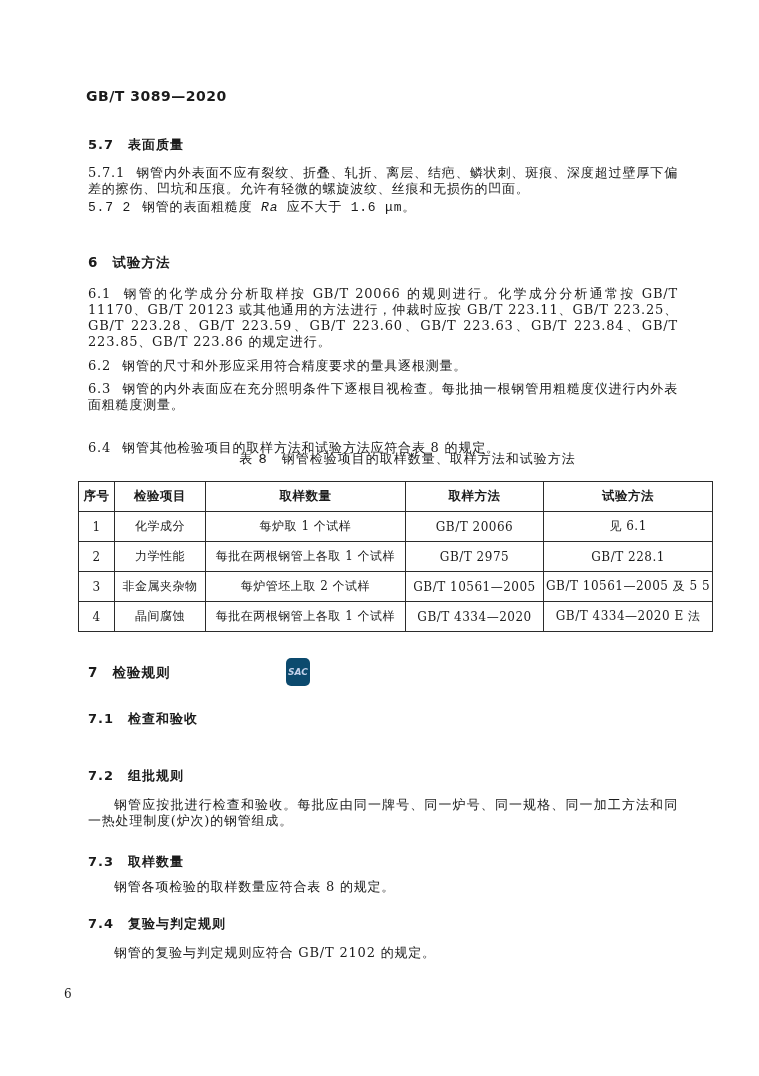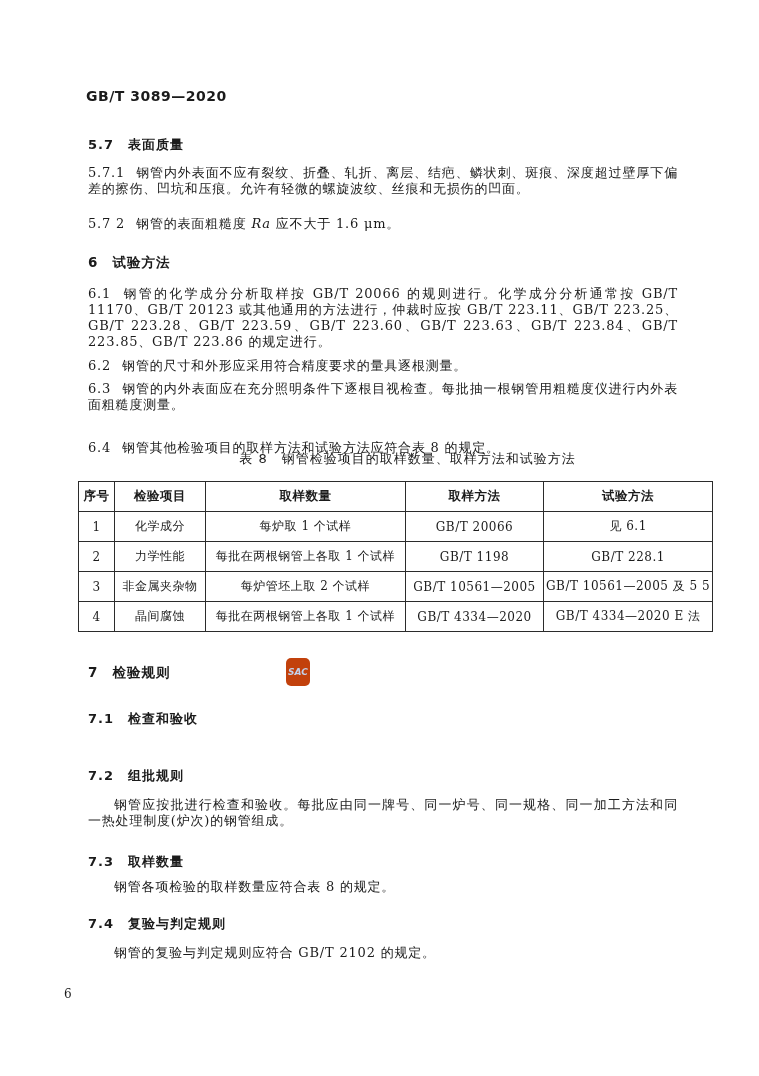--- a/index.html
+++ b/index.html
@@ -53,21 +53,21 @@
     height:29px;padding:0 2px;
     letter-spacing:0.5px;
     overflow:hidden;white-space:nowrap;
   }
   table.t8 th{
     font-family:"DejaVu Sans","Liberation Sans",sans-serif;
     font-weight:bold;font-size:12.5px;
   }
   .watermark{
     left:286px;top:658px;width:24px;height:28px;
-    background:#c2410c;border-radius:5px;
+    background:#0c4a6e;border-radius:5px;
     color:#c3d1ea;
     font-family:"DejaVu Sans","Liberation Sans",sans-serif;
     font-weight:bold;font-style:italic;font-size:9px;
     display:flex;align-items:center;justify-content:center;
     z-index:0;
   }
   .pageno{
     left:64px;top:987px;
     font-size:12px;
   }
@@ -82,21 +82,21 @@
   <div class="abs doc-header">GB/T 3089—2020</div>
 
   <div class="abs h2" style="top:136px;">
     <span class="hnum">5.7</span><span>表面质量</span>
   </div>
 
   <div class="abs para" style="top:165px;">
     <span class="cnum">5.7.1</span><span>钢管内外表面不应有裂纹、折叠、轧折、离层、结疤、鳞状刺、斑痕、深度超过壁厚下偏差的擦伤、凹坑和压痕。允许有轻微的螺旋波纹、丝痕和无损伤的凹面。</span>
   </div>
 
-  <div class="abs para" style="top:216px;">
+  <div class="abs para" style="top:200px;font-family:Liberation Mono, monospace;">
     <span class="cnum">5.7 2</span><span>钢管的表面粗糙度 </span><span class="ital">Ra</span><span> 应不大于 1.6 μm。</span>
   </div>
 
   <div class="abs h1" style="top:254px;">
     <span class="hnum">6</span><span>试验方法</span>
   </div>
 
   <div class="abs para" style="top:286px;">
     <span class="cnum">6.1</span><span>钢管的化学成分分析取样按 GB/T 20066 的规则进行。化学成分分析通常按 GB/T 11170、GB/T 20123 或其他通用的方法进行，仲裁时应按 GB/T 223.11、GB/T 223.25、GB/T 223.28、GB/T 223.59、GB/T 223.60、GB/T 223.63、GB/T 223.84、GB/T 223.85、GB/T 223.86 的规定进行。</span>
   </div>
@@ -139,21 +139,21 @@
         <td>1</td>
         <td>化学成分</td>
         <td>每炉取 1 个试样</td>
         <td>GB/T 20066</td>
         <td>见 6.1</td>
       </tr>
       <tr>
         <td>2</td>
         <td>力学性能</td>
         <td>每批在两根钢管上各取 1 个试样</td>
-        <td>GB/T 1198</td>
+        <td>GB/T 2975</td>
         <td>GB/T 228.1</td>
       </tr>
       <tr>
         <td>3</td>
         <td>非金属夹杂物</td>
         <td>每炉管坯上取 2 个试样</td>
         <td>GB/T 10561—2005</td>
         <td>GB/T 10561—2005 及 5 5</td>
       </tr>
       <tr>

